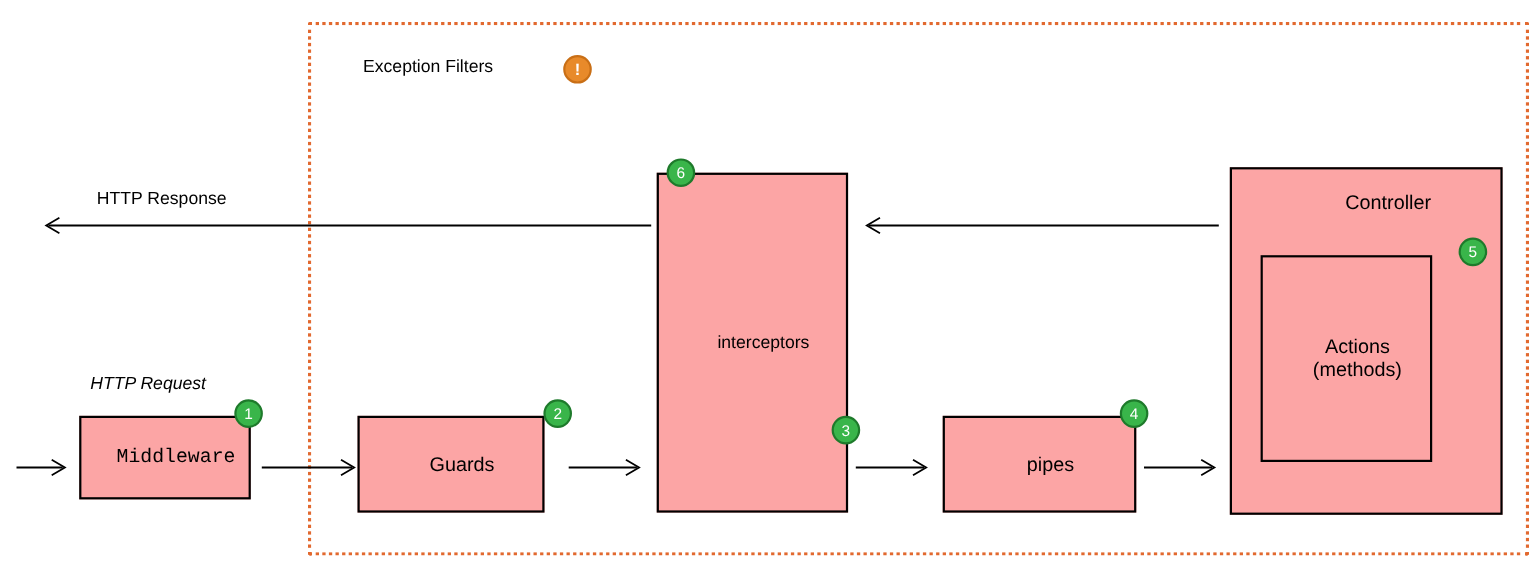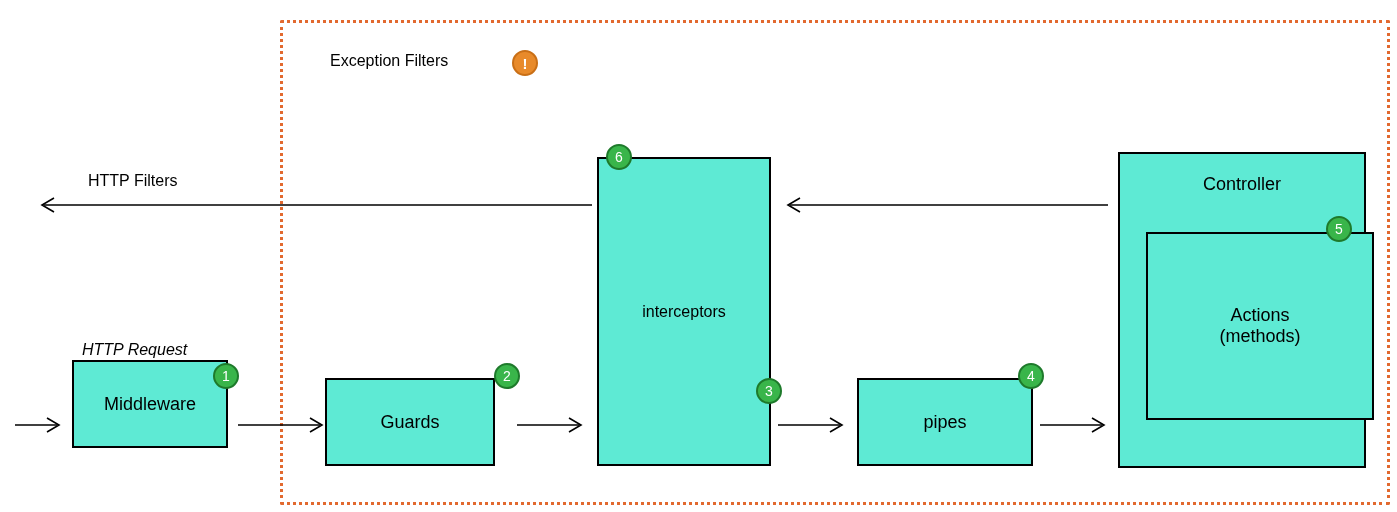--- a/index.html
+++ b/index.html
@@ -18,28 +18,29 @@
   }
   .exception-zone {
     position: absolute;
     border: 3px dotted #e2692f;
     border-radius: 2px;
     box-sizing: border-box;
   }
   .box {
     position: absolute;
     border: 2px solid #000;
-    background: #5eead4;
+    background: #fca5a5;
     display: flex;
     align-items: center;
     justify-content: center;
     font-size: 18px;
     text-align: center;
     box-sizing: border-box;
     z-index: 2;
+    padding-left: 20px;
   }
   .label {
     position: absolute;
     font-size: 16px;
     z-index: 3;
   }
   .controller-title {
     position: absolute;
     font-size: 18px;
     text-align: center;
@@ -88,25 +89,25 @@
 </head>
 <body>
 
 <div class="canvas">
 
   <div class="exception-zone" style="left:280px; top:20px; width:1110px; height:485px;"></div>
 
   <div class="label" style="left:330px; top:52px;">Exception Filters</div>
   <div class="warn-badge" style="left:512px; top:50px;">!</div>
 
-  <div class="label" style="left:88px; top:172px;">HTTP Filters</div>
+  <div class="label" style="left:88px; top:172px;">HTTP Response</div>
 
   <div class="label" style="left:82px; top:341px;font-style:italic;">HTTP Request</div>
 
-  <div class="box" style="left:72px; top:360px; width:156px; height:88px;">
+  <div class="box" style="left:72px; top:378px; width:156px; height:76px;font-family:Liberation Mono, monospace;">
     <span>Middleware</span>
   </div>
   <div class="badge" style="left:213px; top:363px;">1</div>
 
   <div class="box" style="left:325px; top:378px; width:170px; height:88px;">
     <span>Guards</span>
   </div>
   <div class="badge" style="left:494px; top:363px;">2</div>
 
   <div class="box" style="left:597px; top:157px; width:174px; height:309px; font-size:16px;">
@@ -116,21 +117,21 @@
   <div class="badge" style="left:756px; top:378px;">3</div>
 
   <div class="box" style="left:857px; top:378px; width:176px; height:88px;text-align:right;">
     <span>pipes</span>
   </div>
   <div class="badge" style="left:1018px; top:363px;">4</div>
 
   <div class="box" style="left:1118px; top:152px; width:248px; height:316px; display:block;">
     <div class="controller-title" style="top:20px;">Controller</div>
 
-    <div class="box" style="left:26px; top:78px; width:228px; height:188px; white-space:pre-line;">
+    <div class="box" style="left:26px; top:78px; width:156px; height:188px; white-space:pre-line;">
       <span>Actions
 (methods)</span>
     </div>
   </div>
   <div class="badge" style="left:1326px; top:216px;">5</div>
 
   <svg class="arrow" style="left:15px; top:415px;" width="55" height="20">
     <line class="arrow-line" x1="0" y1="10" x2="42" y2="10"></line>
     <polyline class="arrow-head" points="32,3 44,10 32,17"></polyline>
   </svg>

